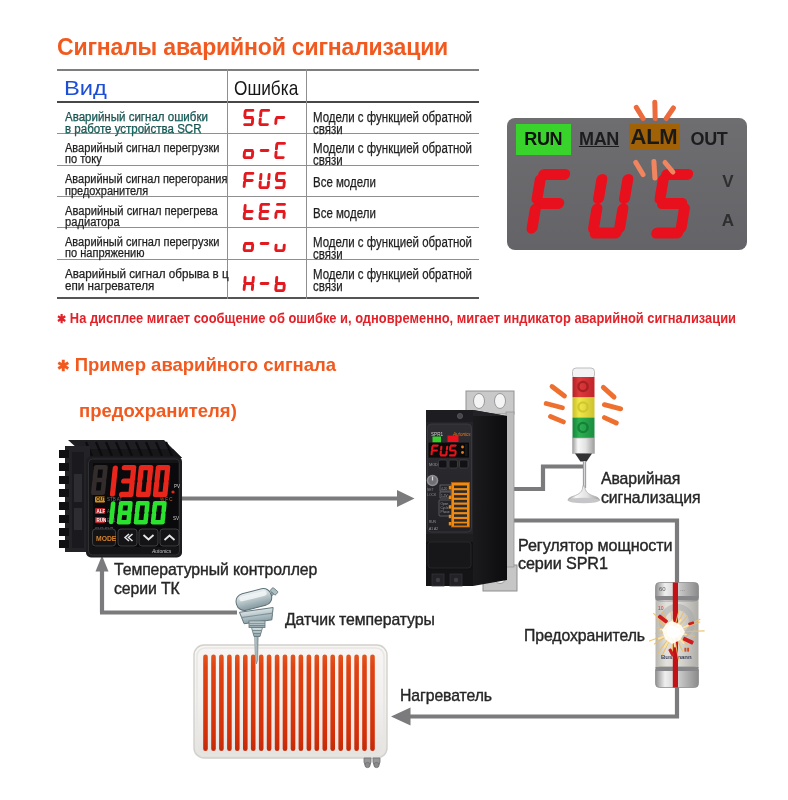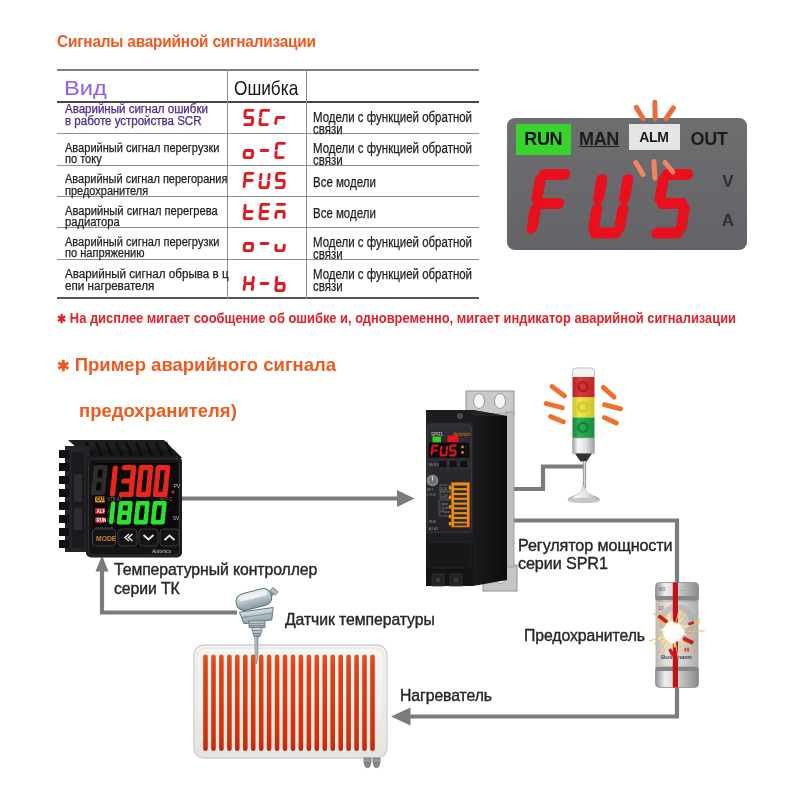--- a/index.html
+++ b/index.html
@@ -9,41 +9,41 @@
 .cell{position:absolute;display:flex;align-items:center;color:#1e1e1e;}
 .hline{position:absolute;background:#8f8f8f;height:1.3px;}
 .vline{position:absolute;background:#8f8f8f;width:1.3px;}
 .lbl{position:absolute;color:#262626;font-size:17px;line-height:19px;
   -webkit-text-stroke:0.4px #262626;letter-spacing:-0.1px;white-space:nowrap;}
 svg{display:block;overflow:visible}
 </style></head>
 <body>
 <div id="page">
 
-<div class="abs" style="left:57px;top:33px;font-size:16px;font-weight:bold;color:#f1591f;letter-spacing:-0.2px;"><span class="cnd" style="transform:scaleX(0.96);">Сигналы аварийной сигнализации</span></div>
+<div class="abs" style="left:57px;top:33px;font-size:24px;font-weight:bold;color:#f1591f;letter-spacing:-0.2px;"><span class="cnd" style="transform:scaleX(0.96);">Сигналы аварийной сигнализации</span></div>
 
 <div class="hline" style="left:57px;top:69px;width:422px;background:#7e7e7e;height:1.5px;"></div>
 <div class="hline" style="left:57px;top:100.5px;width:422px;background:#474747;height:2px;"></div>
 <div class="hline" style="left:57px;top:133px;width:422px;"></div>
 <div class="hline" style="left:57px;top:164.5px;width:422px;"></div>
 <div class="hline" style="left:57px;top:196px;width:422px;"></div>
 <div class="hline" style="left:57px;top:227px;width:422px;"></div>
 <div class="hline" style="left:57px;top:259px;width:422px;"></div>
 <div class="hline" style="left:57px;top:296.5px;width:422px;background:#555;height:2.2px;"></div>
 <div class="vline" style="left:227px;top:69px;height:229.7px;"></div>
 <div class="vline" style="left:306px;top:69px;height:229.7px;"></div>
 
-<div class="cell" style="left:64px;top:72px;height:31px;font-size:21px;color:#8b5cf6;">
+<div class="cell" style="left:64px;top:72px;height:31px;font-size:21px;color:#1d4ed8;">
       <span class="cnd" style="transform:scaleX(1.13);">Вид</span>
     </div>
 <div class="cell" style="left:227px;top:72px;width:79px;height:31px;justify-content:center;font-size:21px;color:#161616;">
       <span class="cnd" style="transform:scaleX(0.82);transform-origin:50% 50%;">Ошибка</span>
     </div>
 
-<div class="abs" style="left:65px;top:104px;font-size:12px;line-height:11.5px;color:#6d28d9;-webkit-text-stroke:0.25px #1e1e1e;"><span class="cnd" style="transform:scaleX(0.96);">Аварийный сигнал ошибки<br>в работе устройства SCR</span></div>
+<div class="abs" style="left:65px;top:112px;font-size:12px;line-height:11.5px;color:#0f766e;-webkit-text-stroke:0.25px #1e1e1e;"><span class="cnd" style="transform:scaleX(0.96);">Аварийный сигнал ошибки<br>в работе устройства SCR</span></div>
 <div class="abs" style="left:65px;top:142.8px;font-size:12px;line-height:11.5px;color:#1e1e1e;-webkit-text-stroke:0.25px #1e1e1e;"><span class="cnd" style="transform:scaleX(0.92);">Аварийный сигнал перегрузки<br>по току</span></div>
 <div class="abs" style="left:65px;top:174.3px;font-size:12px;line-height:11.5px;color:#1e1e1e;-webkit-text-stroke:0.25px #1e1e1e;"><span class="cnd" style="transform:scaleX(0.915);">Аварийный сигнал перегорания<br>предохранителя</span></div>
 <div class="abs" style="left:65px;top:205.8px;font-size:12px;line-height:11.5px;color:#1e1e1e;-webkit-text-stroke:0.25px #1e1e1e;"><span class="cnd" style="transform:scaleX(0.93);">Аварийный сигнал перегрева<br>радиатора</span></div>
 <div class="abs" style="left:65px;top:236.8px;font-size:12px;line-height:11.5px;color:#1e1e1e;-webkit-text-stroke:0.25px #1e1e1e;"><span class="cnd" style="transform:scaleX(0.92);">Аварийный сигнал перегрузки<br>по напряжению</span></div>
 <div class="abs" style="left:65px;top:269.0px;font-size:12px;line-height:11.5px;color:#1e1e1e;-webkit-text-stroke:0.25px #1e1e1e;"><span class="cnd" style="transform:scaleX(0.97);">Аварийный сигнал обрыва в ц<br>епи нагревателя</span></div>
 
 <div class="abs" style="left:313px;top:110.6px;font-size:14px;line-height:12.5px;color:#1e1e1e;-webkit-text-stroke:0.25px #1e1e1e;"><span class="cnd" style="transform:scaleX(0.82);">Модели с функцией обратной<br>связи</span></div>
 <div class="abs" style="left:313px;top:141.6px;font-size:14px;line-height:12.5px;color:#1e1e1e;-webkit-text-stroke:0.25px #1e1e1e;"><span class="cnd" style="transform:scaleX(0.82);">Модели с функцией обратной<br>связи</span></div>
 <div class="abs" style="left:313px;top:175.8px;font-size:14px;line-height:12.5px;color:#1e1e1e;-webkit-text-stroke:0.25px #1e1e1e;"><span class="cnd" style="transform:scaleX(0.82);">Все модели</span></div>
 <div class="abs" style="left:313px;top:207.3px;font-size:14px;line-height:12.5px;color:#1e1e1e;-webkit-text-stroke:0.25px #1e1e1e;"><span class="cnd" style="transform:scaleX(0.82);">Все модели</span></div>
@@ -190,21 +190,21 @@
     </div>
 
 <div class="abs" style="left:57px;top:310px;font-size:14px;font-weight:bold;color:#e42128;"><span class="cnd" style="transform:scaleX(0.92);"><span style="font-size:12px;">✱</span> На дисплее мигает сообщение об ошибке и, одновременно, мигает индикатор аварийной сигнализации</span></div>
 
 <div class="abs" style="left:57px;top:354px;font-size:18.5px;font-weight:bold;color:#f1591f;"><span style="font-size:15px;">✱</span> Пример аварийного сигнала</div>
 <div class="abs" style="left:79px;top:400px;font-size:18.5px;font-weight:bold;color:#f1591f;">предохранителя)</div>
 
 <div class="abs" style="left:507px;top:118px;width:240px;height:131.5px;border-radius:8px;background:linear-gradient(180deg,#6e6e71,#646468);"></div>
 <div class="abs" style="left:516px;top:124px;width:54.5px;height:31px;background:#38d32b;display:flex;align-items:center;justify-content:center;font-size:18px;font-weight:bold;color:#101010;letter-spacing:-0.3px;">RUN</div>
 <div class="abs" style="left:574px;top:124px;width:50px;height:31px;display:flex;align-items:center;justify-content:center;font-size:18px;font-weight:bold;color:#1c1c1e;letter-spacing:-0.3px;text-decoration:underline;">MAN</div>
-<div class="abs" style="left:628.5px;top:123.5px;width:51px;height:26px;background:#e5e5e5;display:flex;align-items:center;justify-content:center;font-size:14px;font-weight:bold;color:#1a1a1a;letter-spacing:-0.3px;">ALM</div>
+<div class="abs" style="left:628.5px;top:123.5px;width:51px;height:26px;background:#a16207;display:flex;align-items:center;justify-content:center;font-size:22px;font-weight:bold;color:#1a1a1a;letter-spacing:-0.3px;">ALM</div>
 <div class="abs" style="left:684px;top:124px;width:50px;height:31px;display:flex;align-items:center;justify-content:center;font-size:18px;font-weight:bold;color:#1c1c1e;letter-spacing:-0.3px;">OUT</div>
 <div class="abs" style="left:714px;top:172px;width:28px;height:19px;display:flex;align-items:center;justify-content:center;font-size:17px;font-weight:bold;color:#2e2e30;">V</div>
 <div class="abs" style="left:714px;top:211px;width:28px;height:19px;display:flex;align-items:center;justify-content:center;font-size:17px;font-weight:bold;color:#2e2e30;">A</div>
 <div class="abs" id="bigfus" style="left:526px;top:168.5px;">
       <svg width="180" height="70" viewBox="0 0 180 70">
         <g stroke="#e8101d" stroke-width="11" stroke-linecap="round">
           <g transform="translate(10.5,0) skewX(-9.5)">
             <line x1="8" y1="5.5" x2="29" y2="5.5"></line>
             <line x1="5.5" y1="10.4" x2="5.5" y2="29.4"></line>
             <line x1="9" y1="34.6" x2="28" y2="34.6"></line>
@@ -737,16 +737,17 @@
       </g>
 <polygon points="21.5,41.5 32.5,41.5 30,50.5 24,50.5" fill="url(#smet2)" stroke="#5f7278" stroke-width="0.8"></polygon>
 <line x1="22.5" y1="44.5" x2="31.5" y2="44.5" stroke="#708489" stroke-width="0.9"></line>
 <line x1="23.2" y1="47.5" x2="30.8" y2="47.5" stroke="#708489" stroke-width="0.9"></line>
 </svg>
 
 <div id="devices"></div>
 
 <div class="lbl" style="left:114px;top:560px;"><span class="cnd" style="transform:scaleX(0.93);">Температурный контроллер<br>серии ТК</span></div>
 <div class="lbl" style="left:284.5px;top:610px;"><span class="cnd" style="transform:scaleX(0.93);">Датчик температуры</span></div>
+<div class="lbl" style="left:601px;top:468.5px;"><span class="cnd" style="transform:scaleX(0.93);">Аварийная<br>сигнализация</span></div>
 <div class="lbl" style="left:518px;top:536.5px;line-height:18px;"><span class="cnd" style="transform:scaleX(0.95);">Регулятор мощности<br>серии SPR1</span></div>
 <div class="lbl" style="left:524px;top:626px;"><span class="cnd" style="transform:scaleX(0.93);">Предохранитель</span></div>
 <div class="lbl" style="left:400px;top:686px;"><span class="cnd" style="transform:scaleX(0.93);">Нагреватель</span></div>
 
 </div>
 </body></html>

